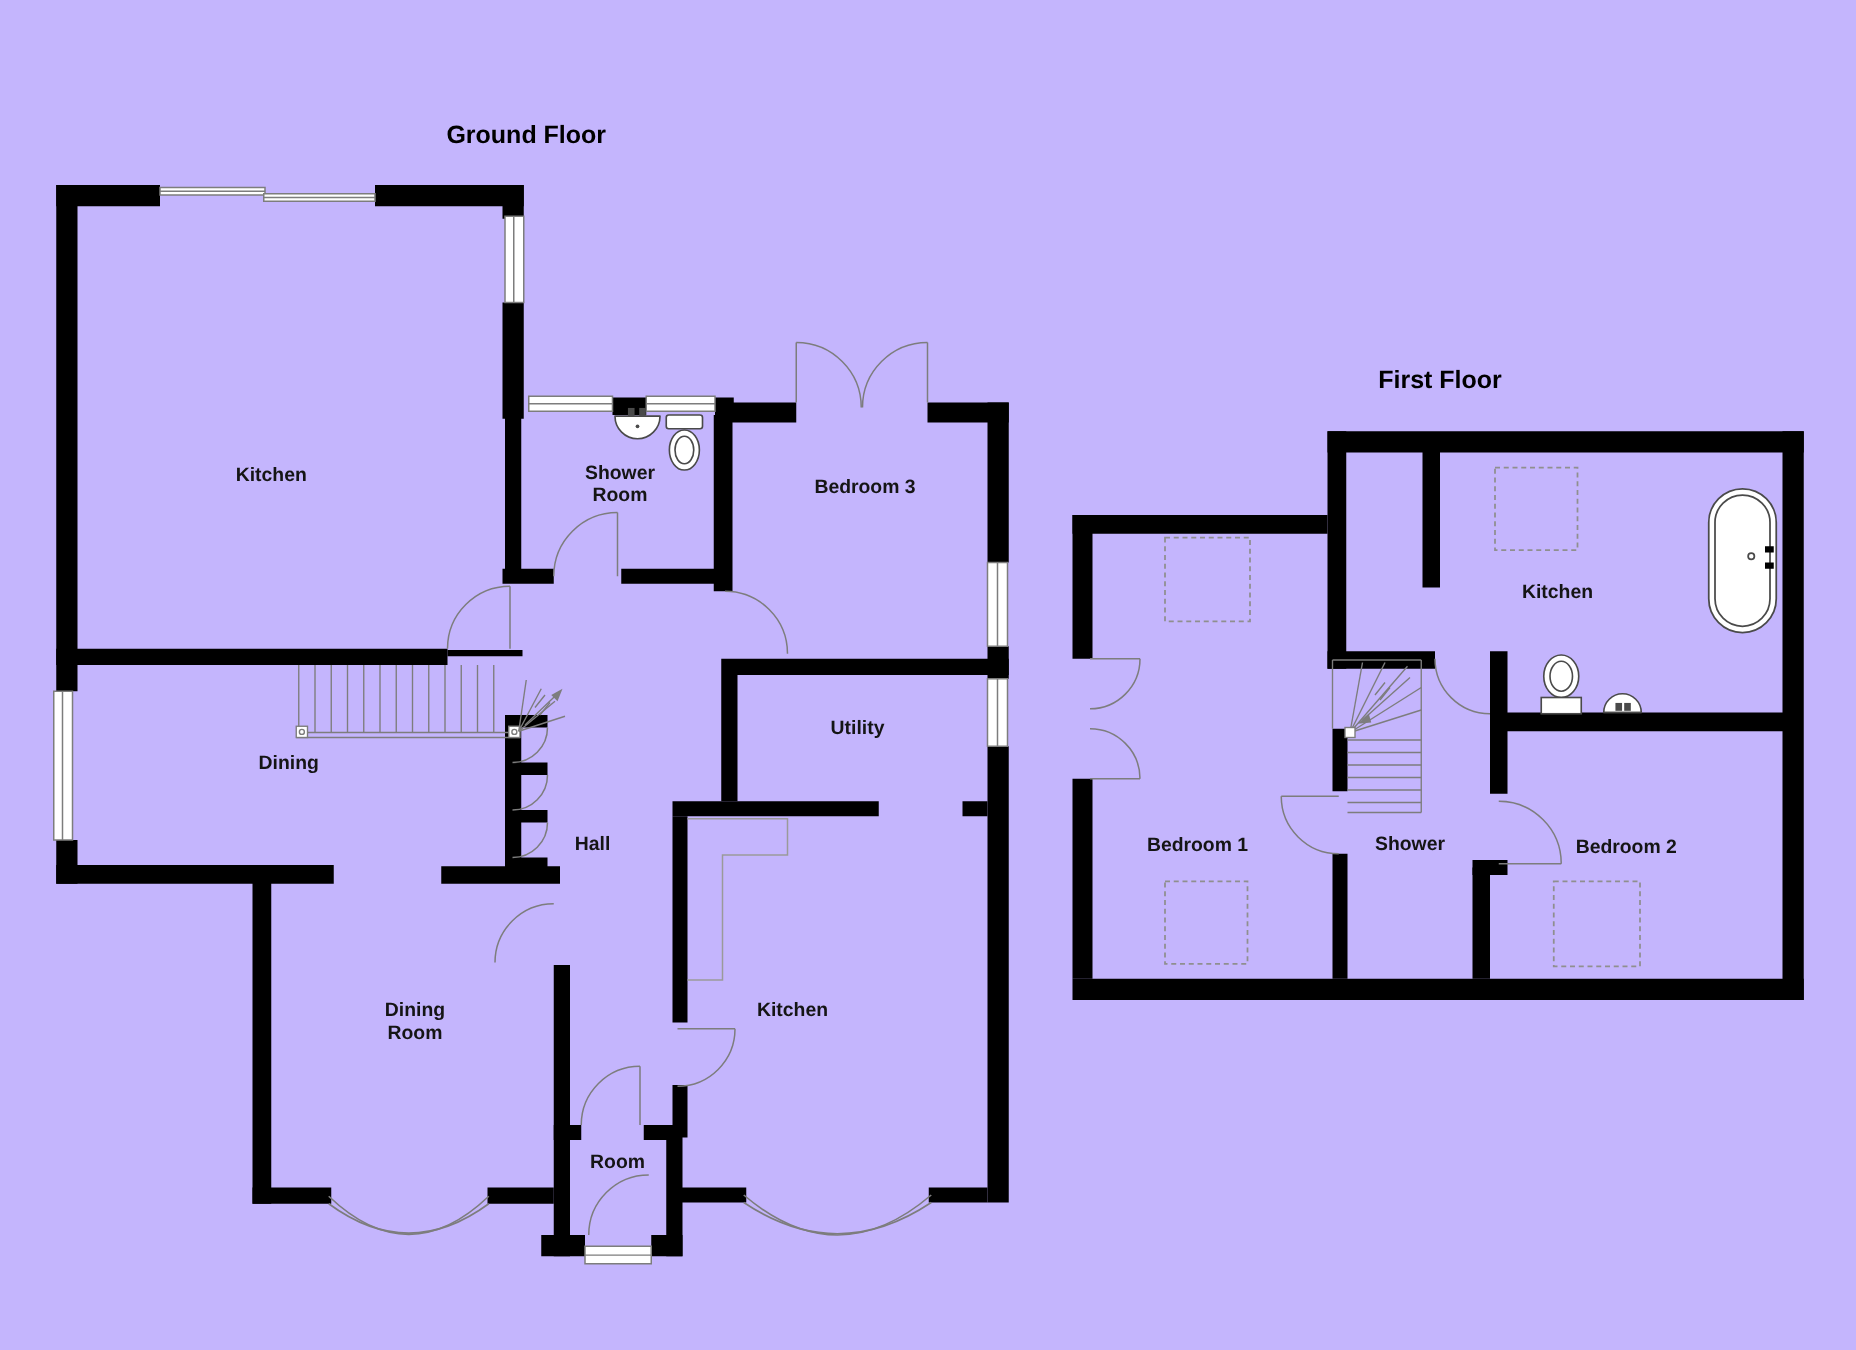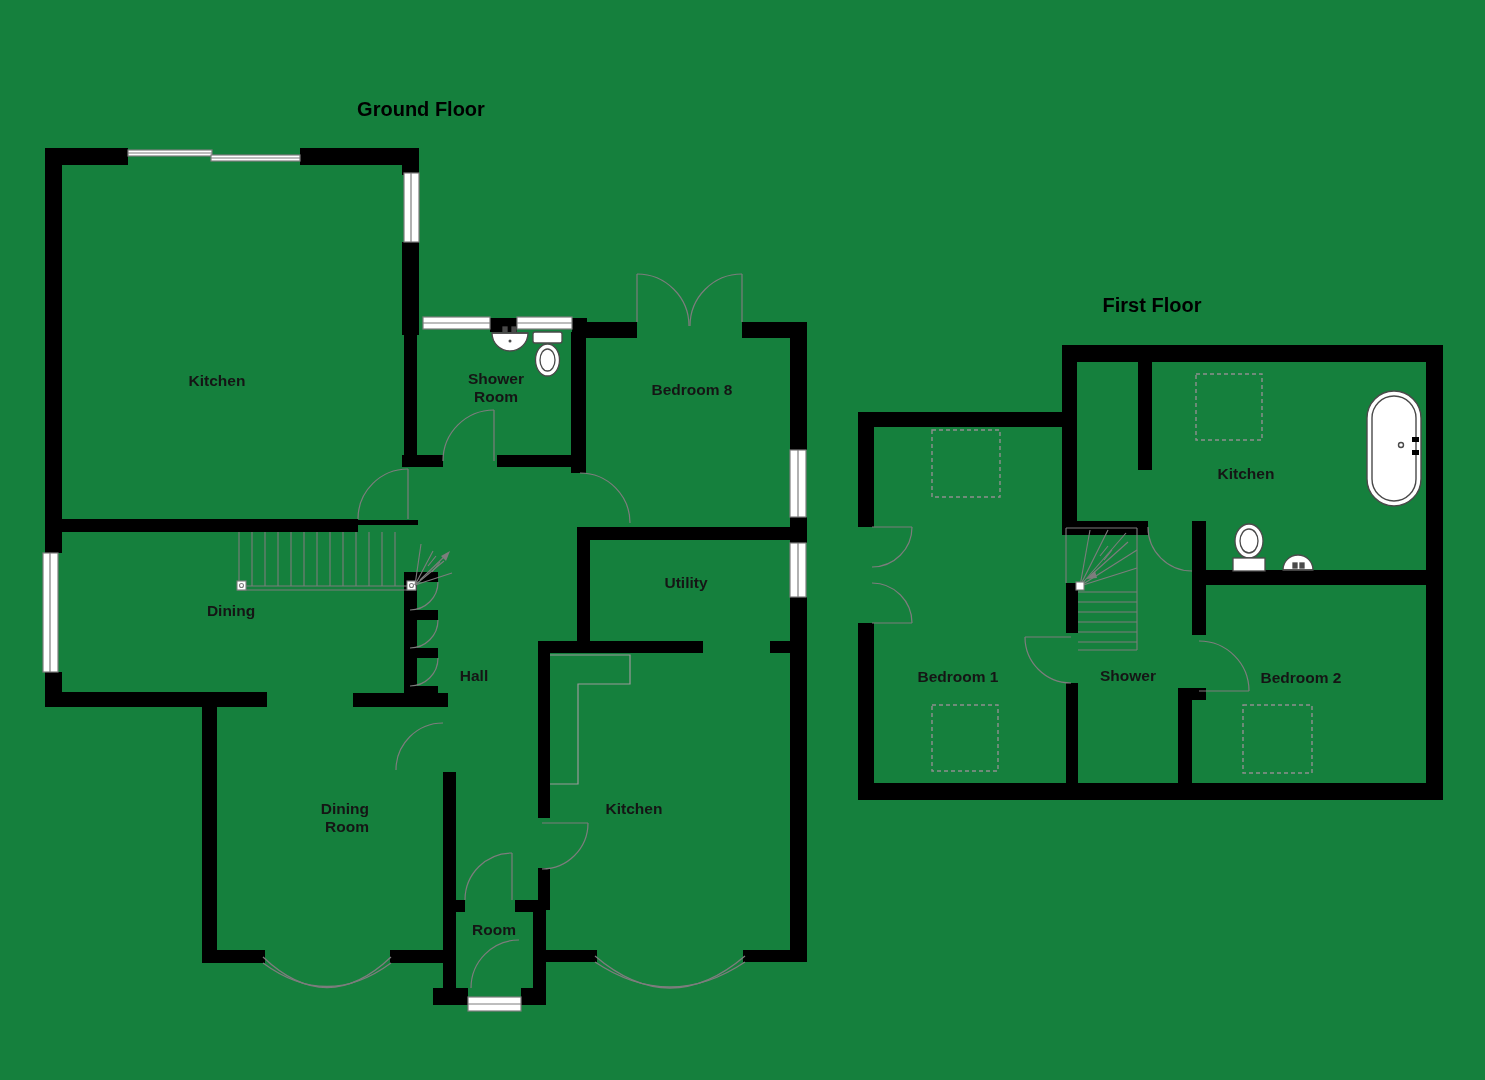--- a/index.html
+++ b/index.html
@@ -1,31 +1,31 @@
 <!DOCTYPE html>
 <html><head>
 <meta charset="utf-8">
 <style>
   html,body{margin:0;padding:0;background:#ffffff;}
   .canvas{
-    position:relative;width:1485px;height:1080px;background:#15803d;
+    position:relative;width:1485px;height:1080px;background:#c4b5fd;
     font-family:"Liberation Sans",sans-serif;overflow:hidden;
   }
   .plan-svg{position:absolute;left:0;top:0;}
   .floor-title{
     position:absolute;transform:translate(-50%,-50%);
     font-weight:bold;font-size:20px;color:#000;white-space:nowrap;
   }
   .lbl{
     position:absolute;transform:translate(-50%,-50%);
     font-weight:bold;font-size:15.5px;color:#151515;
     text-align:center;line-height:1.15;
   }
   .lbl.w84{width:84px;}
-  .lbl.w74{width:74px;text-align:right;}
+  .lbl.w74{width:74px;}
 </style>
 </head>
 <body>
 
 <div class="canvas">
 
 <svg class="plan-svg" width="1485" height="1080" viewBox="0 0 1485 1080">
 
   <g>
 
@@ -309,21 +309,21 @@
       <rect x="1243" y="705" width="69" height="68"></rect>
     </g>
   </g>
 </svg>
 
 <div class="floor-title" style="left:421px;top:109px">Ground Floor</div>
 <div class="floor-title" style="left:1152px;top:305px">First Floor</div>
 
 <div class="lbl" style="left:217px;top:381px">Kitchen</div>
 <div class="lbl w84" style="left:496px;top:388px">Shower Room</div>
-<div class="lbl" style="left:692px;top:390px">Bedroom 8</div>
+<div class="lbl" style="left:692px;top:390px">Bedroom 3</div>
 <div class="lbl" style="left:231px;top:611px">Dining</div>
 <div class="lbl" style="left:686px;top:583px">Utility</div>
 <div class="lbl" style="left:474px;top:676px">Hall</div>
 <div class="lbl w74" style="left:332px;top:818px">Dining Room</div>
 <div class="lbl" style="left:634px;top:809px">Kitchen</div>
 <div class="lbl" style="left:494px;top:930px">Room</div>
 
 <div class="lbl" style="left:1246px;top:474px">Kitchen</div>
 <div class="lbl" style="left:958px;top:677px">Bedroom 1</div>
 <div class="lbl" style="left:1128px;top:676px">Shower</div>

